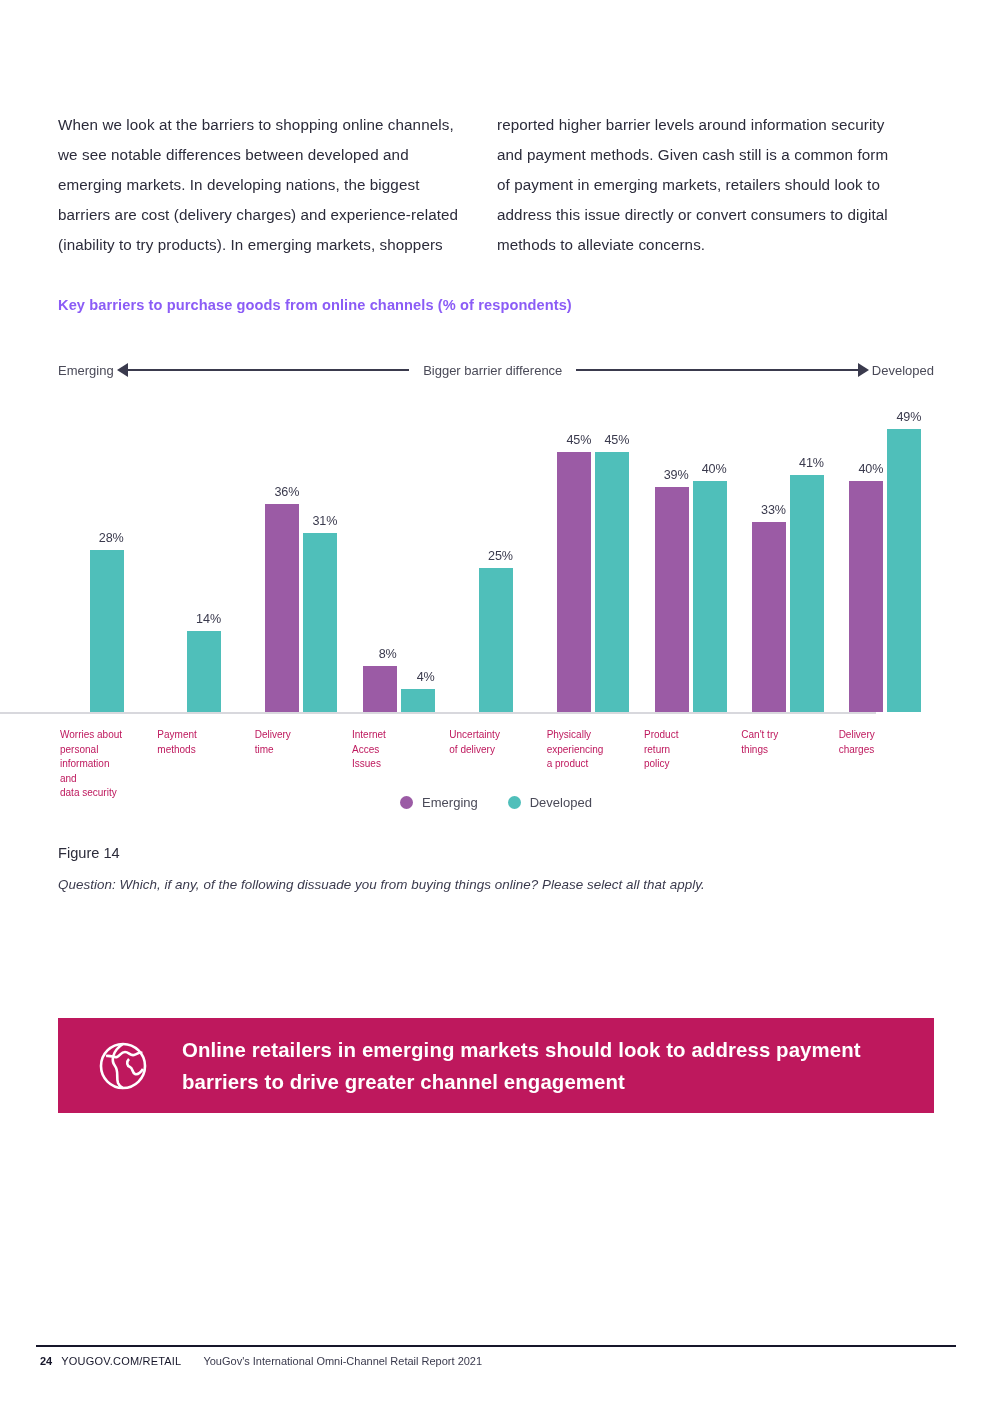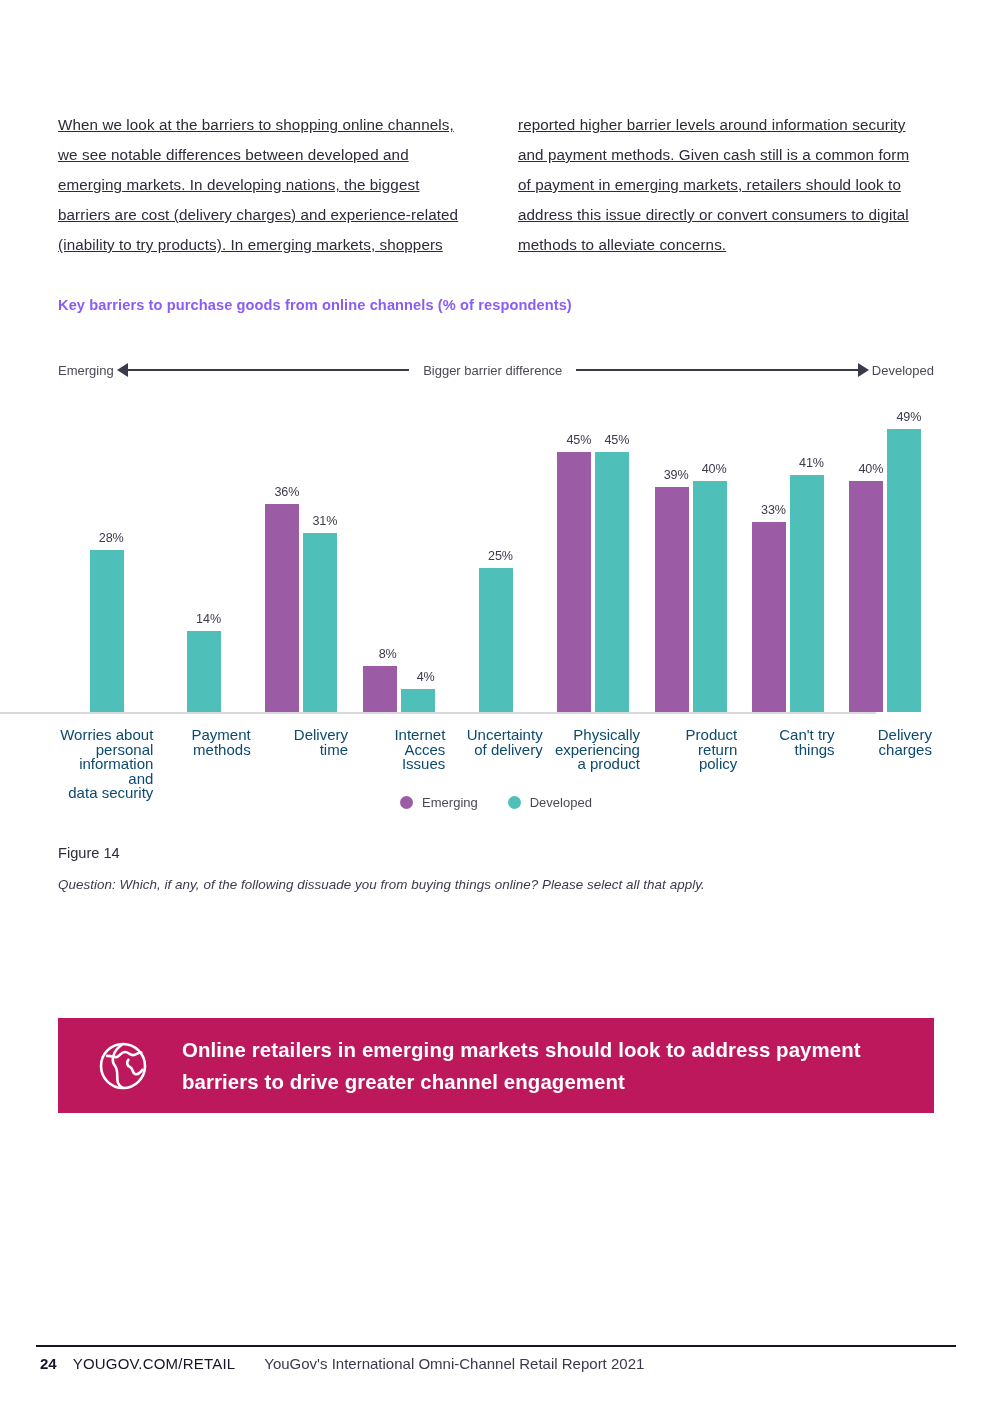--- a/index.html
+++ b/index.html
@@ -20,22 +20,21 @@
     background: #ffffff;
   }
 
   
   .intro {
     position: absolute;
     left: 58px;
     top: 110px;
     width: 876px;
     display: flex;
-    gap: 56px;
-    text-decoration: underline;
+    gap: 35px;
   }
   .intro-col {
     width: 404px;
     font-size: 15.2px;
     line-height: 30px;
     color: #2b2b3a;
     letter-spacing: 0.1px;
   }
 
   
@@ -148,24 +147,24 @@
   
   .cats {
     position: absolute;
     left: 58px;
     top: 728px;
     width: 876px;
     display: flex;
   }
   .cat {
     flex: 1 1 0;
-    text-align: right;
-    font-size: 15px;
+    text-align: left;
+    font-size: 10px;
     line-height: 14.6px;
-    color: #0c4a6e;
+    color: #be185d;
     padding: 0 2px;
     white-space: pre-line;
   }
 
   
   .legend {
     position: absolute;
     left: 0;
     top: 795px;
     width: 992px;
@@ -229,22 +228,22 @@
     width: 920px;
     height: 1.5px;
     background: #16162a;
   }
   .footer {
     position: absolute;
     left: 40px;
     top: 1355px;
     display: flex;
     align-items: center;
-    gap: 16px;
-    font-size: 15px;
+    gap: 9px;
+    font-size: 11px;
   }
   .footer-page { font-weight: bold; color: #16162a; }
   .footer-site { font-weight: normal; color: #16162a; letter-spacing: 0.2px; }
   .footer-report { color: #3a3a4d; margin-left: 13px; }
 </style>
 </head>
 <body>
 
 <div class="page">
 

